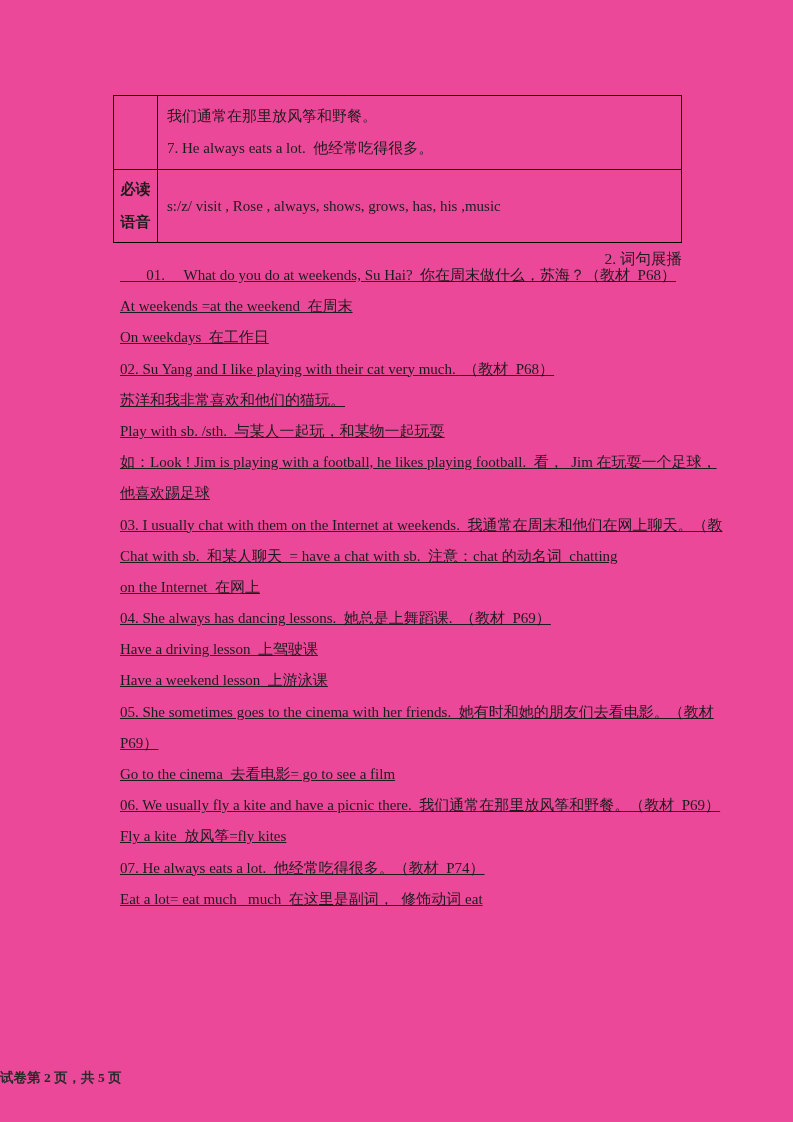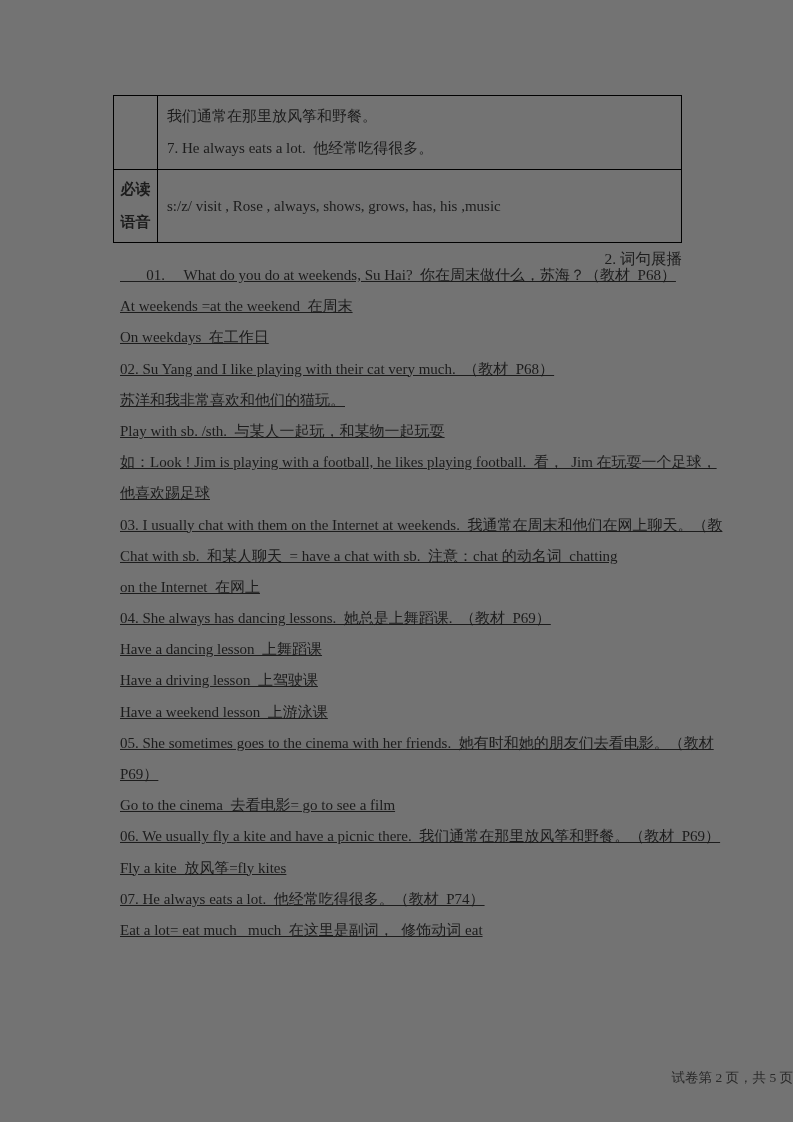--- a/index.html
+++ b/index.html
@@ -2,21 +2,21 @@
 <html><head>
 <meta charset="utf-8">
 <style>
   * { margin: 0; padding: 0; box-sizing: border-box; }
   html, body { background: #e9e9e9; }
   .page {
     position: relative;
     width: 793px;
     height: 1122px;
     margin: 0 auto;
-    background: #737373;
+    background: #ec4899;
     font-family: "Liberation Serif", "DejaVu Serif", serif;
     color: #1c1c1c;
     overflow: hidden;
   }
 
   
   .doc-table {
     position: absolute;
     left: 113px;
     top: 95px;
@@ -62,23 +62,24 @@
     font-size: 15px;
     white-space: pre;
   }
 
   
   .page-footer {
     position: absolute;
     left: 0;
     top: 1069px;
     width: 100%;
-    text-align: right;
+    text-align: left;
     font-size: 13.5px;
     color: #2a2a2a;
+    font-weight: bold;
   }
 </style>
 </head>
 <body>
 
 <div class="page">
 
   <table class="doc-table">
     <tbody>
         <tr class="r1">
@@ -108,21 +109,20 @@
     <div class="body-line">On weekdays  在工作日</div>
     <div class="body-line">02. Su Yang and I like playing with their cat very much.  （教材  P68）</div>
     <div class="body-line">苏洋和我非常喜欢和他们的猫玩。</div>
     <div class="body-line">Play with sb. /sth.  与某人一起玩，和某物一起玩耍</div>
     <div class="body-line">如：Look ! Jim is playing with a football, he likes playing football.  看，  Jim 在玩耍一个足球，</div>
     <div class="body-line">他喜欢踢足球</div>
     <div class="body-line">03. I usually chat with them on the Internet at weekends.  我通常在周末和他们在网上聊天。（教</div>
     <div class="body-line">Chat with sb.  和某人聊天  = have a chat with sb.  注意：chat 的动名词  chatting</div>
     <div class="body-line">on the Internet  在网上</div>
     <div class="body-line">04. She always has dancing lessons.  她总是上舞蹈课.  （教材  P69）</div>
-    <div class="body-line">Have a dancing lesson  上舞蹈课</div>
     <div class="body-line">Have a driving lesson  上驾驶课</div>
     <div class="body-line">Have a weekend lesson  上游泳课</div>
     <div class="body-line">05. She sometimes goes to the cinema with her friends.  她有时和她的朋友们去看电影。（教材</div>
     <div class="body-line">P69）</div>
     <div class="body-line">Go to the cinema  去看电影= go to see a film</div>
     <div class="body-line">06. We usually fly a kite and have a picnic there.  我们通常在那里放风筝和野餐。（教材  P69）</div>
     <div class="body-line">Fly a kite  放风筝=fly kites</div>
     <div class="body-line">07. He always eats a lot.  他经常吃得很多。（教材  P74）</div>
     <div class="body-line">Eat a lot= eat much   much  在这里是副词，  修饰动词 eat</div>
   </div>

